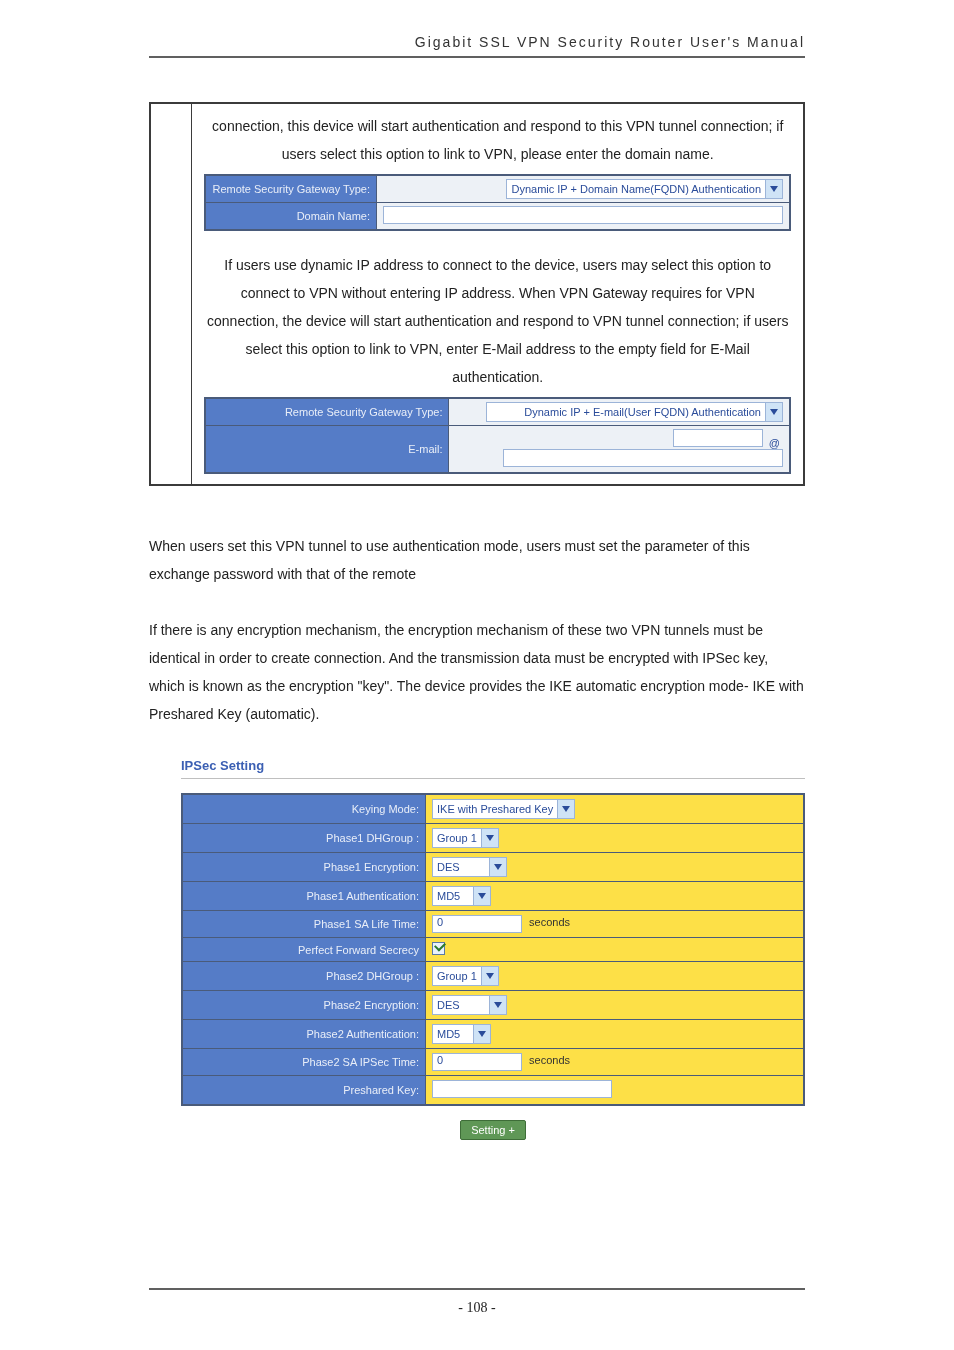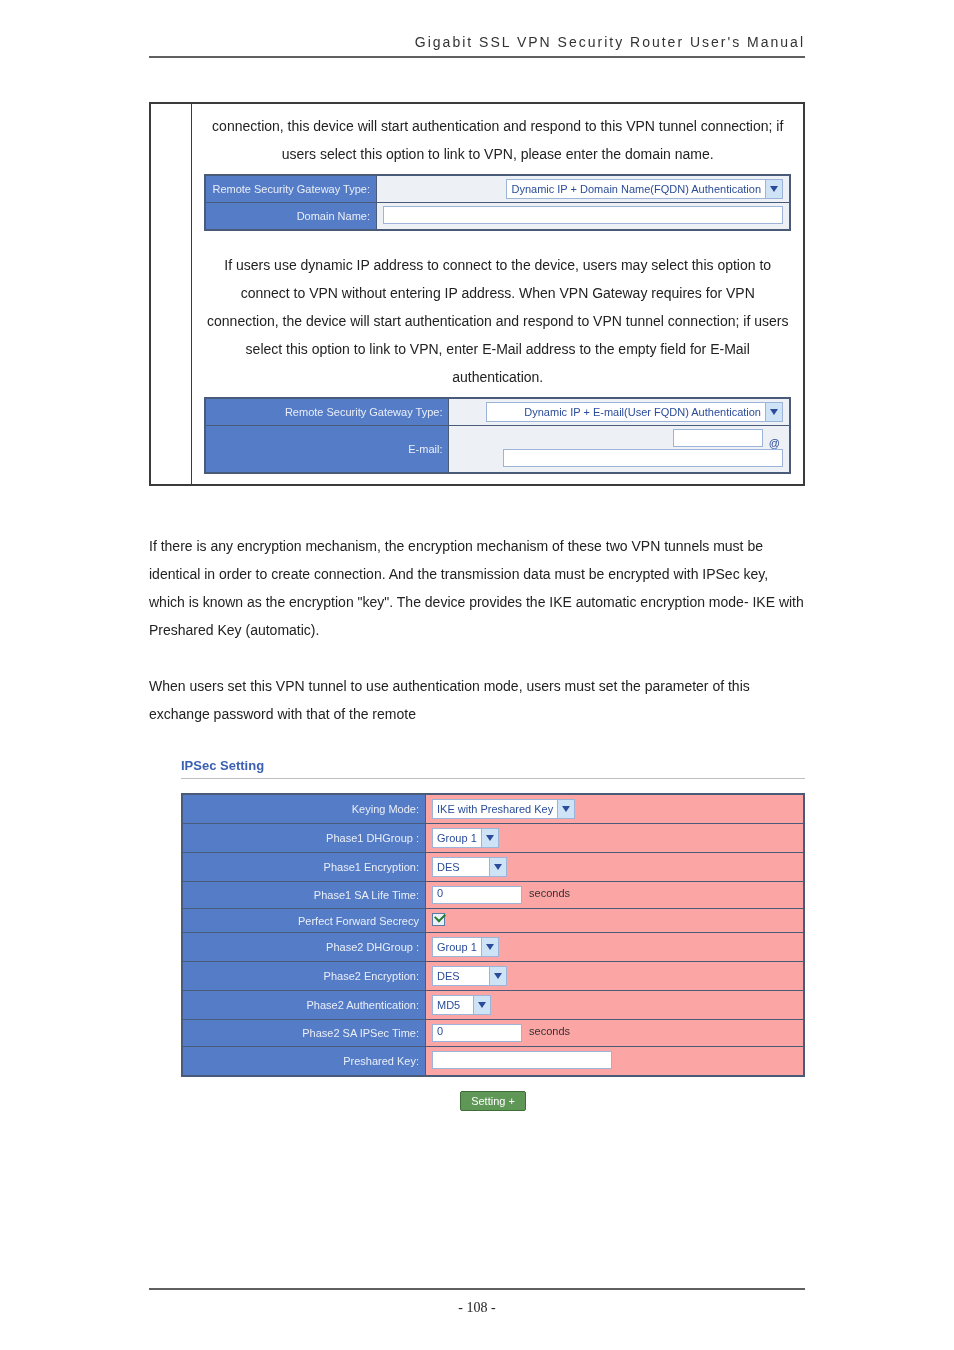--- a/index.html
+++ b/index.html
@@ -167,21 +167,21 @@
     padding: 4px 6px;
     vertical-align: middle;
   }
   .ipsec-table td.ilabel {
     width: 230px;
     background: #557cc7;
     color: #e9eef8;
     text-align: right;
   }
   .ipsec-table td.ivalue {
-    background: #fca5a5;
+    background: #fde047;
     color: #2a4c9a;
   }
   .fake-check {
     display: inline-block;
     width: 13px;
     height: 13px;
     border: 1px solid #5a7aa7;
     background: #e9f2fb;
     position: relative;
     box-sizing: border-box;
@@ -297,22 +297,22 @@
             <span class="at-label">@</span>
             <span class="fake-input" style="width:280px"></span>
           </td>
         </tr>
       </tbody>
         </table>
     </div>
   </div>
 
   <div class="body-text">
+    <p>When users set this VPN tunnel to use authentication mode, users must set the parameter of this exchange password with that of the remote</p>
     <p>If there is any encryption mechanism, the encryption mechanism of these two VPN tunnels must be identical in order to create connection. And the transmission data must be encrypted with IPSec key, which is known as the encryption "key". The device provides the IKE automatic encryption mode- IKE with Preshared Key (automatic).</p>
-    <p>When users set this VPN tunnel to use authentication mode, users must set the parameter of this exchange password with that of the remote</p>
   </div>
 
   <div class="ipsec-heading">
     <span class="title">IPSec Setting</span>
     <div class="ipsec-heading-rule"></div>
   </div>
 
   <div class="ipsec-table-wrap">
     <table class="ipsec-table">
       <tbody>
@@ -349,20 +349,33 @@
             <span class="sel-text" style="min-width:48px">DES</span>
             <span class="sel-btn">
                   <svg width="8" height="6">
                     <polygon points="0,0 8,0 4,6" fill="#2a4c9a"></polygon>
                   </svg>
                 </span>
           </span>
         </td>
       </tr>
       <tr>
+        <td class="ilabel">Phase1 Authentication:</td>
+        <td class="ivalue">
+          <span class="fake-select">
+            <span class="sel-text" style="min-width:32px">MD5</span>
+            <span class="sel-btn">
+                  <svg width="8" height="6">
+                    <polygon points="0,0 8,0 4,6" fill="#2a4c9a"></polygon>
+                  </svg>
+                </span>
+          </span>
+        </td>
+      </tr>
+      <tr>
         <td class="ilabel">Phase1 SA Life Time:</td>
         <td class="ivalue">
           <span class="fake-input" style="width:90px">0</span>
           <span class="seconds-label">seconds</span>
         </td>
       </tr>
       <tr>
         <td class="ilabel">Perfect Forward Secrecy</td>
         <td class="ivalue">
           <span class="fake-check checked"></span>

